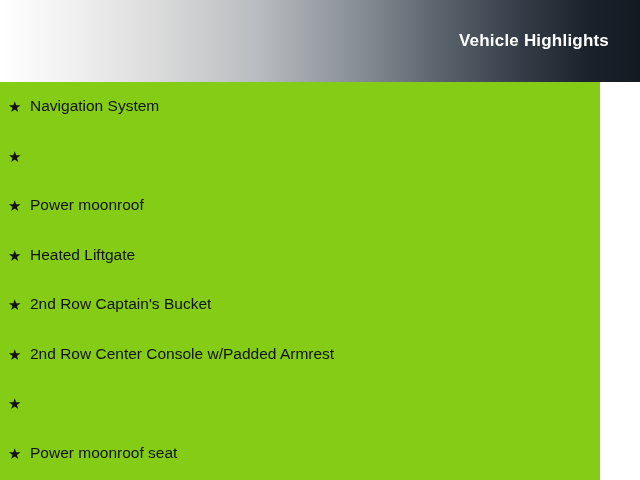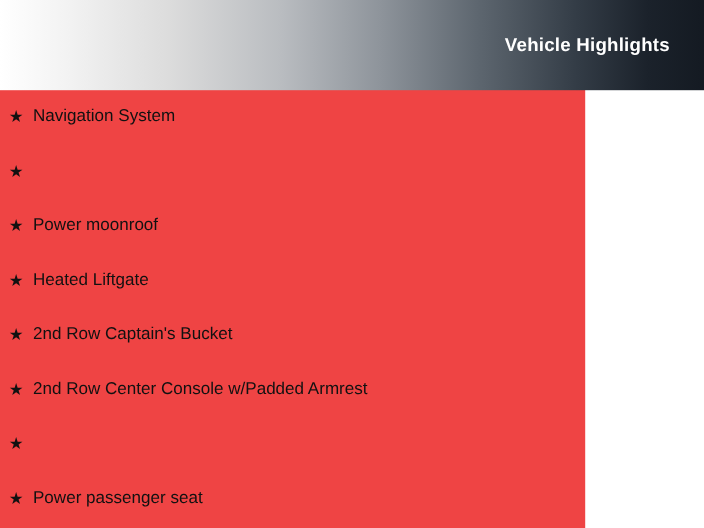--- a/index.html
+++ b/index.html
@@ -8,23 +8,23 @@
   }
   body {
     width: 640px;
     height: 480px;
     background: #ffffff;
     font-family: "Liberation Sans", sans-serif;
     overflow: hidden;
   }
   .page {
     position: relative;
-    width: 532px;
+    width: 600px;
     height: 480px;
-    background: #ef4444;
+    background: #84cc16;
   }
   .header {
     position: relative;
     width: 640px;
     height: 82px;
     background: linear-gradient(to right,
         #ffffff 0%,
         #f2f2f2 10%,
         #dcdcdc 24%,
         #b9bcc0 40%,
@@ -108,17 +108,17 @@
     </li>
     <li class="highlight-item">
       <span class="bullet">★</span>
       <span class="item-label">2nd Row Center Console w/Padded Armrest</span>
     </li>
     <li class="highlight-item">
       <span class="bullet">★</span>
     </li>
     <li class="highlight-item">
       <span class="bullet">★</span>
-      <span class="item-label">Power passenger seat</span>
+      <span class="item-label">Power moonroof seat</span>
     </li>
   </ul>
 
 </div>
 
 </body></html>

